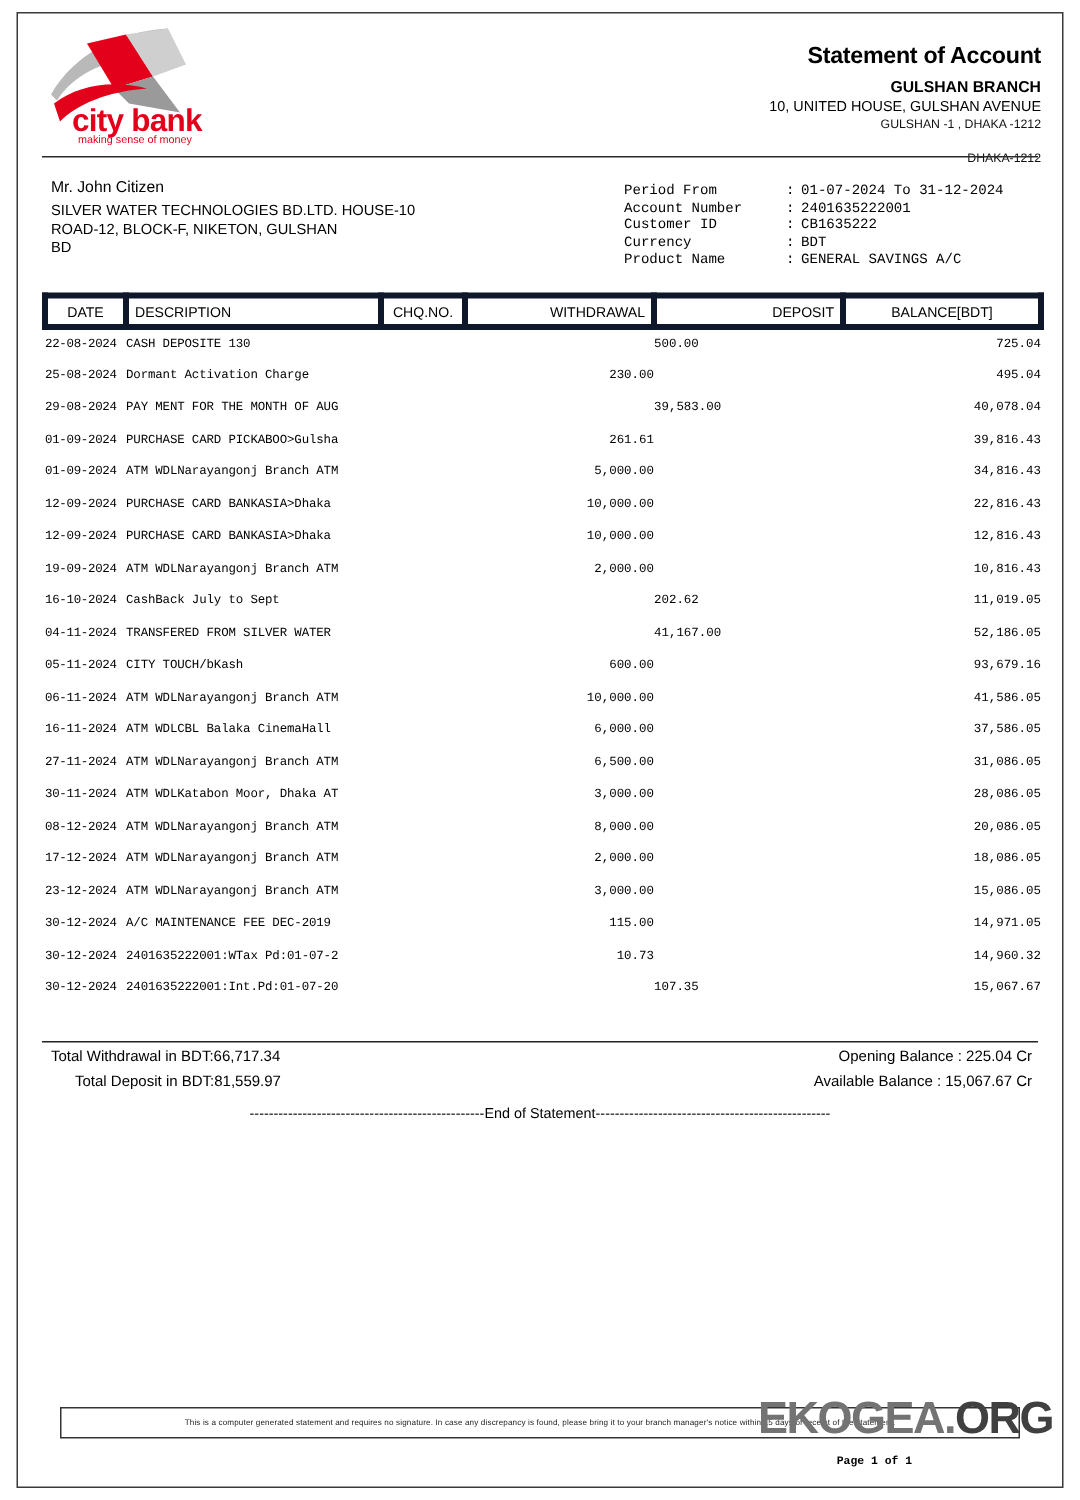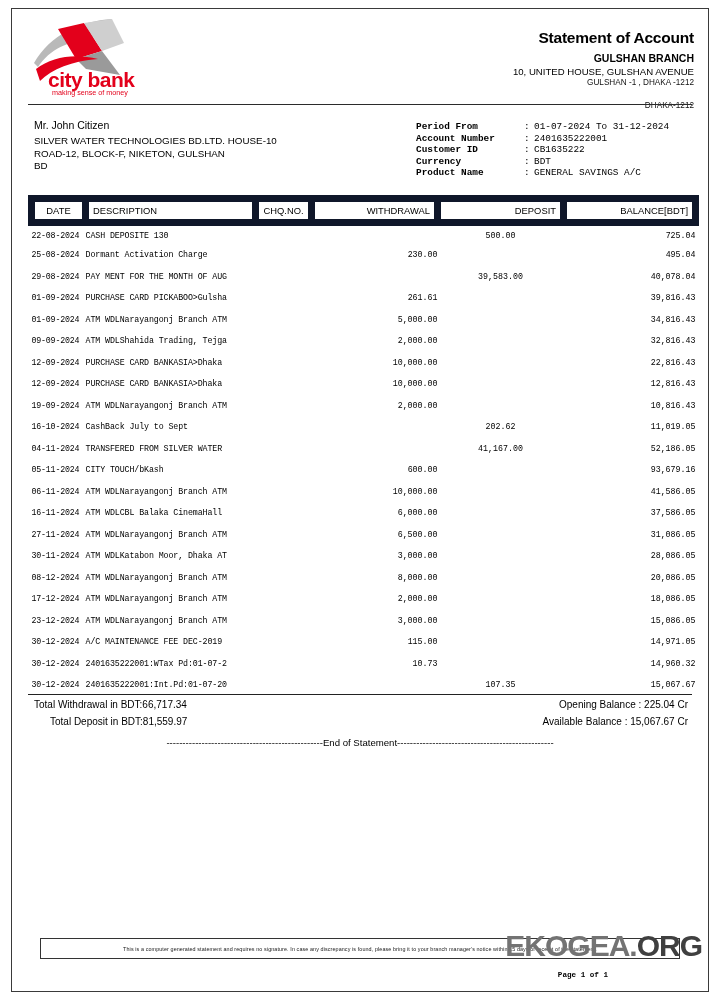--- a/index.html
+++ b/index.html
@@ -58,52 +58,52 @@
   .cust { position: absolute; left: 22px; top: 110px; width: 370px; }
   .cust-name { font-size: 10.5px; font-weight: normal; margin-bottom: 4px; }
   .cust-addr { font-size: 9.8px; line-height: 12.5px; }
 
   .acct {
     position: absolute; left: 404px; top: 112px; width: 290px;
     font-family: "Liberation Mono", monospace;
     font-size: 9.4px; line-height: 11.6px;
   }
   .acct-row { white-space: nowrap; }
-  .acct-label { display: inline-block; width: 108px; font-weight: bold; }
+  .acct-label { display: inline-block; width: 108px; }
   .acct-colon { display: inline-block; width: 10px; }
 
   
   .table { position: absolute; left: 16px; top: 186px; width: 664px; }
   table.tx { border-collapse: collapse; width: 664px; table-layout: fixed; }
   table.tx th {
-    border: 7px solid #0f172a;
+    border: 4px solid #0f172a;
     font-size: 9.4px; font-weight: normal;
     padding: 3px 4px; height: 17px;
   }
   th.c-date { width: 54px; text-align: center; }
   th.c-desc { width: 170px; text-align: left; }
   th.c-chq  { width: 56px; text-align: center; }
   th.c-wd   { width: 126px; text-align: right; }
   th.c-dep  { width: 126px; text-align: right; }
-  th.c-bal  { width: 132px; text-align: right; }
+  th.c-bal  { width: 132px; text-align: center; }
 
   table.tx td {
     font-family: "Liberation Mono", monospace;
     font-size: 8.3px;
     padding: 0;
     height: 21.5px;
     vertical-align: middle;
     white-space: nowrap;
     border: none;
   }
   td.d-date { text-align: left; padding-left: 2px; letter-spacing: -0.2px; }
   td.d-desc { text-align: left; letter-spacing: -0.1px; }
   td.d-chq  { text-align: center; }
   td.d-wd   { text-align: right; padding-right: 34px; }
-  td.d-dep  { text-align: center; padding-right: 36px; }
+  td.d-dep  { text-align: left; padding-right: 36px; }
   td.d-bal  { text-align: right; padding-right: 4px; }
 
   .tbl-rule {
     position: absolute; left: 16px; width: 664px;
     border-top: 1.3px solid #222;
   }
 
   
   .totals { position: absolute; left: 16px; width: 664px; font-size: 10px; }
   .tot-line { position: relative; height: 17px; }
@@ -232,28 +232,20 @@
             </tr>
             <tr>
               <td class="d-date">01-09-2024</td>
               <td class="d-desc">ATM WDLNarayangonj Branch ATM</td>
               <td class="d-chq"></td>
               <td class="d-wd">5,000.00</td>
               <td class="d-dep"></td>
               <td class="d-bal">34,816.43</td>
             </tr>
             <tr>
-              <td class="d-date">09-09-2024</td>
-              <td class="d-desc">ATM WDLShahida Trading, Tejga</td>
-              <td class="d-chq"></td>
-              <td class="d-wd">2,000.00</td>
-              <td class="d-dep"></td>
-              <td class="d-bal">32,816.43</td>
-            </tr>
-            <tr>
               <td class="d-date">12-09-2024</td>
               <td class="d-desc">PURCHASE CARD BANKASIA&gt;Dhaka</td>
               <td class="d-chq"></td>
               <td class="d-wd">10,000.00</td>
               <td class="d-dep"></td>
               <td class="d-bal">22,816.43</td>
             </tr>
             <tr>
               <td class="d-date">12-09-2024</td>
               <td class="d-desc">PURCHASE CARD BANKASIA&gt;Dhaka</td>

